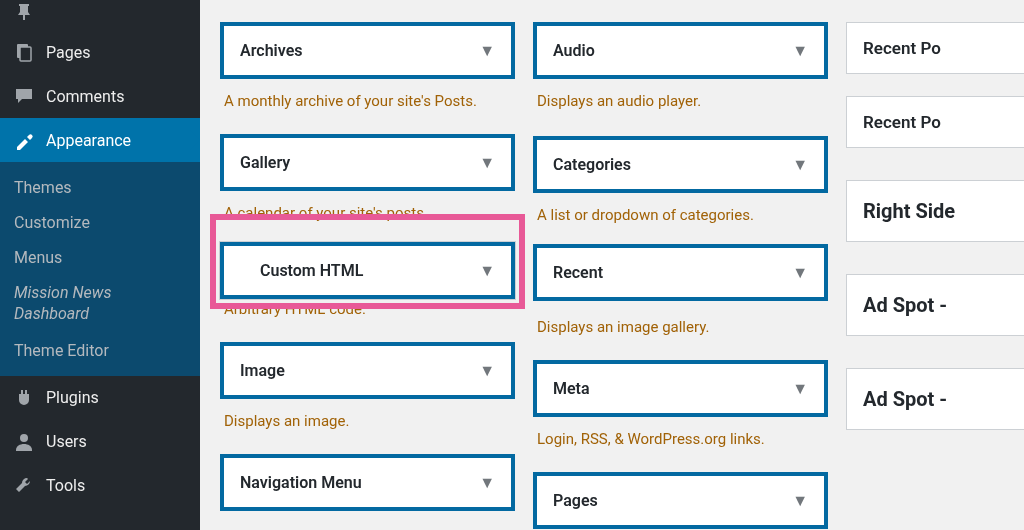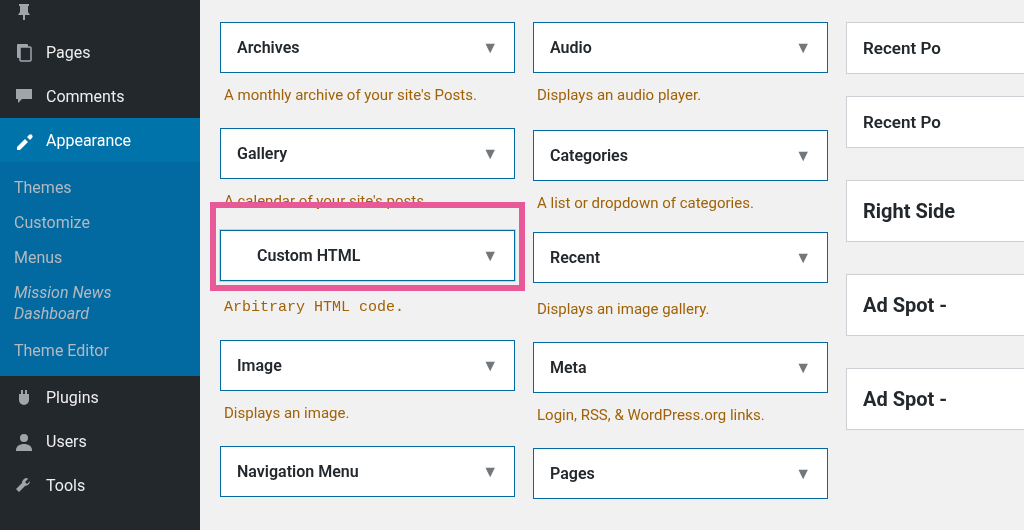--- a/index.html
+++ b/index.html
@@ -43,21 +43,21 @@
     .sidebar-item.active::after {
       content: '';
       position: absolute;
       right: -10px;
       top: 50%;
       transform: translateY(-50%);
       border: 10px solid transparent;
       border-left-color: #0073aa;
     }
     .submenu {
-      background: #0369a1;
+      background: #0c4a6e;
       padding: 8px 0;
     }
     .submenu-item {
       padding: 8px 14px;
       font-size: 16px;
       color: #b4b9be;
       cursor: pointer;
     }
     .submenu-item.current {
       color: #fff;
@@ -77,21 +77,21 @@
       display: flex;
       gap: 18px;
     }
     .widget-col {
       width: 295px;
       display: flex;
       flex-direction: column;
     }
     .widget-box {
       background: #fff;
-      border: 1px solid #0369a1;
+      border: 4px solid #0369a1;
       display: flex;
       align-items: center;
       justify-content: space-between;
       padding: 15px 16px;
       font-size: 16px;
       font-weight: 600;
       color: #23282d;
       cursor: pointer;
       margin-top: 22px;
     }
@@ -232,21 +232,21 @@
           <span class="chevron">▼</span>
         </div>
         <div class="widget-desc">A calendar of your site's posts.</div>
 
         <div class="highlight">
           <div class="widget-box" style="margin-top:18px; outline:1px solid #ccd0d4;padding-left:36px;">
             <span>Custom HTML</span>
             <span class="chevron">▼</span>
           </div>
         </div>
-        <div class="widget-desc" style="padding-top:16px;font-family:Liberation Mono, monospace;">Arbitrary HTML code.</div>
+        <div class="widget-desc" style="padding-top:0;">Arbitrary HTML code.</div>
 
         <div class="widget-box">
           <span>Image</span>
           <span class="chevron">▼</span>
         </div>
         <div class="widget-desc">Displays an image.</div>
 
         <div class="widget-box">
           <span>Navigation Menu</span>
           <span class="chevron">▼</span>

